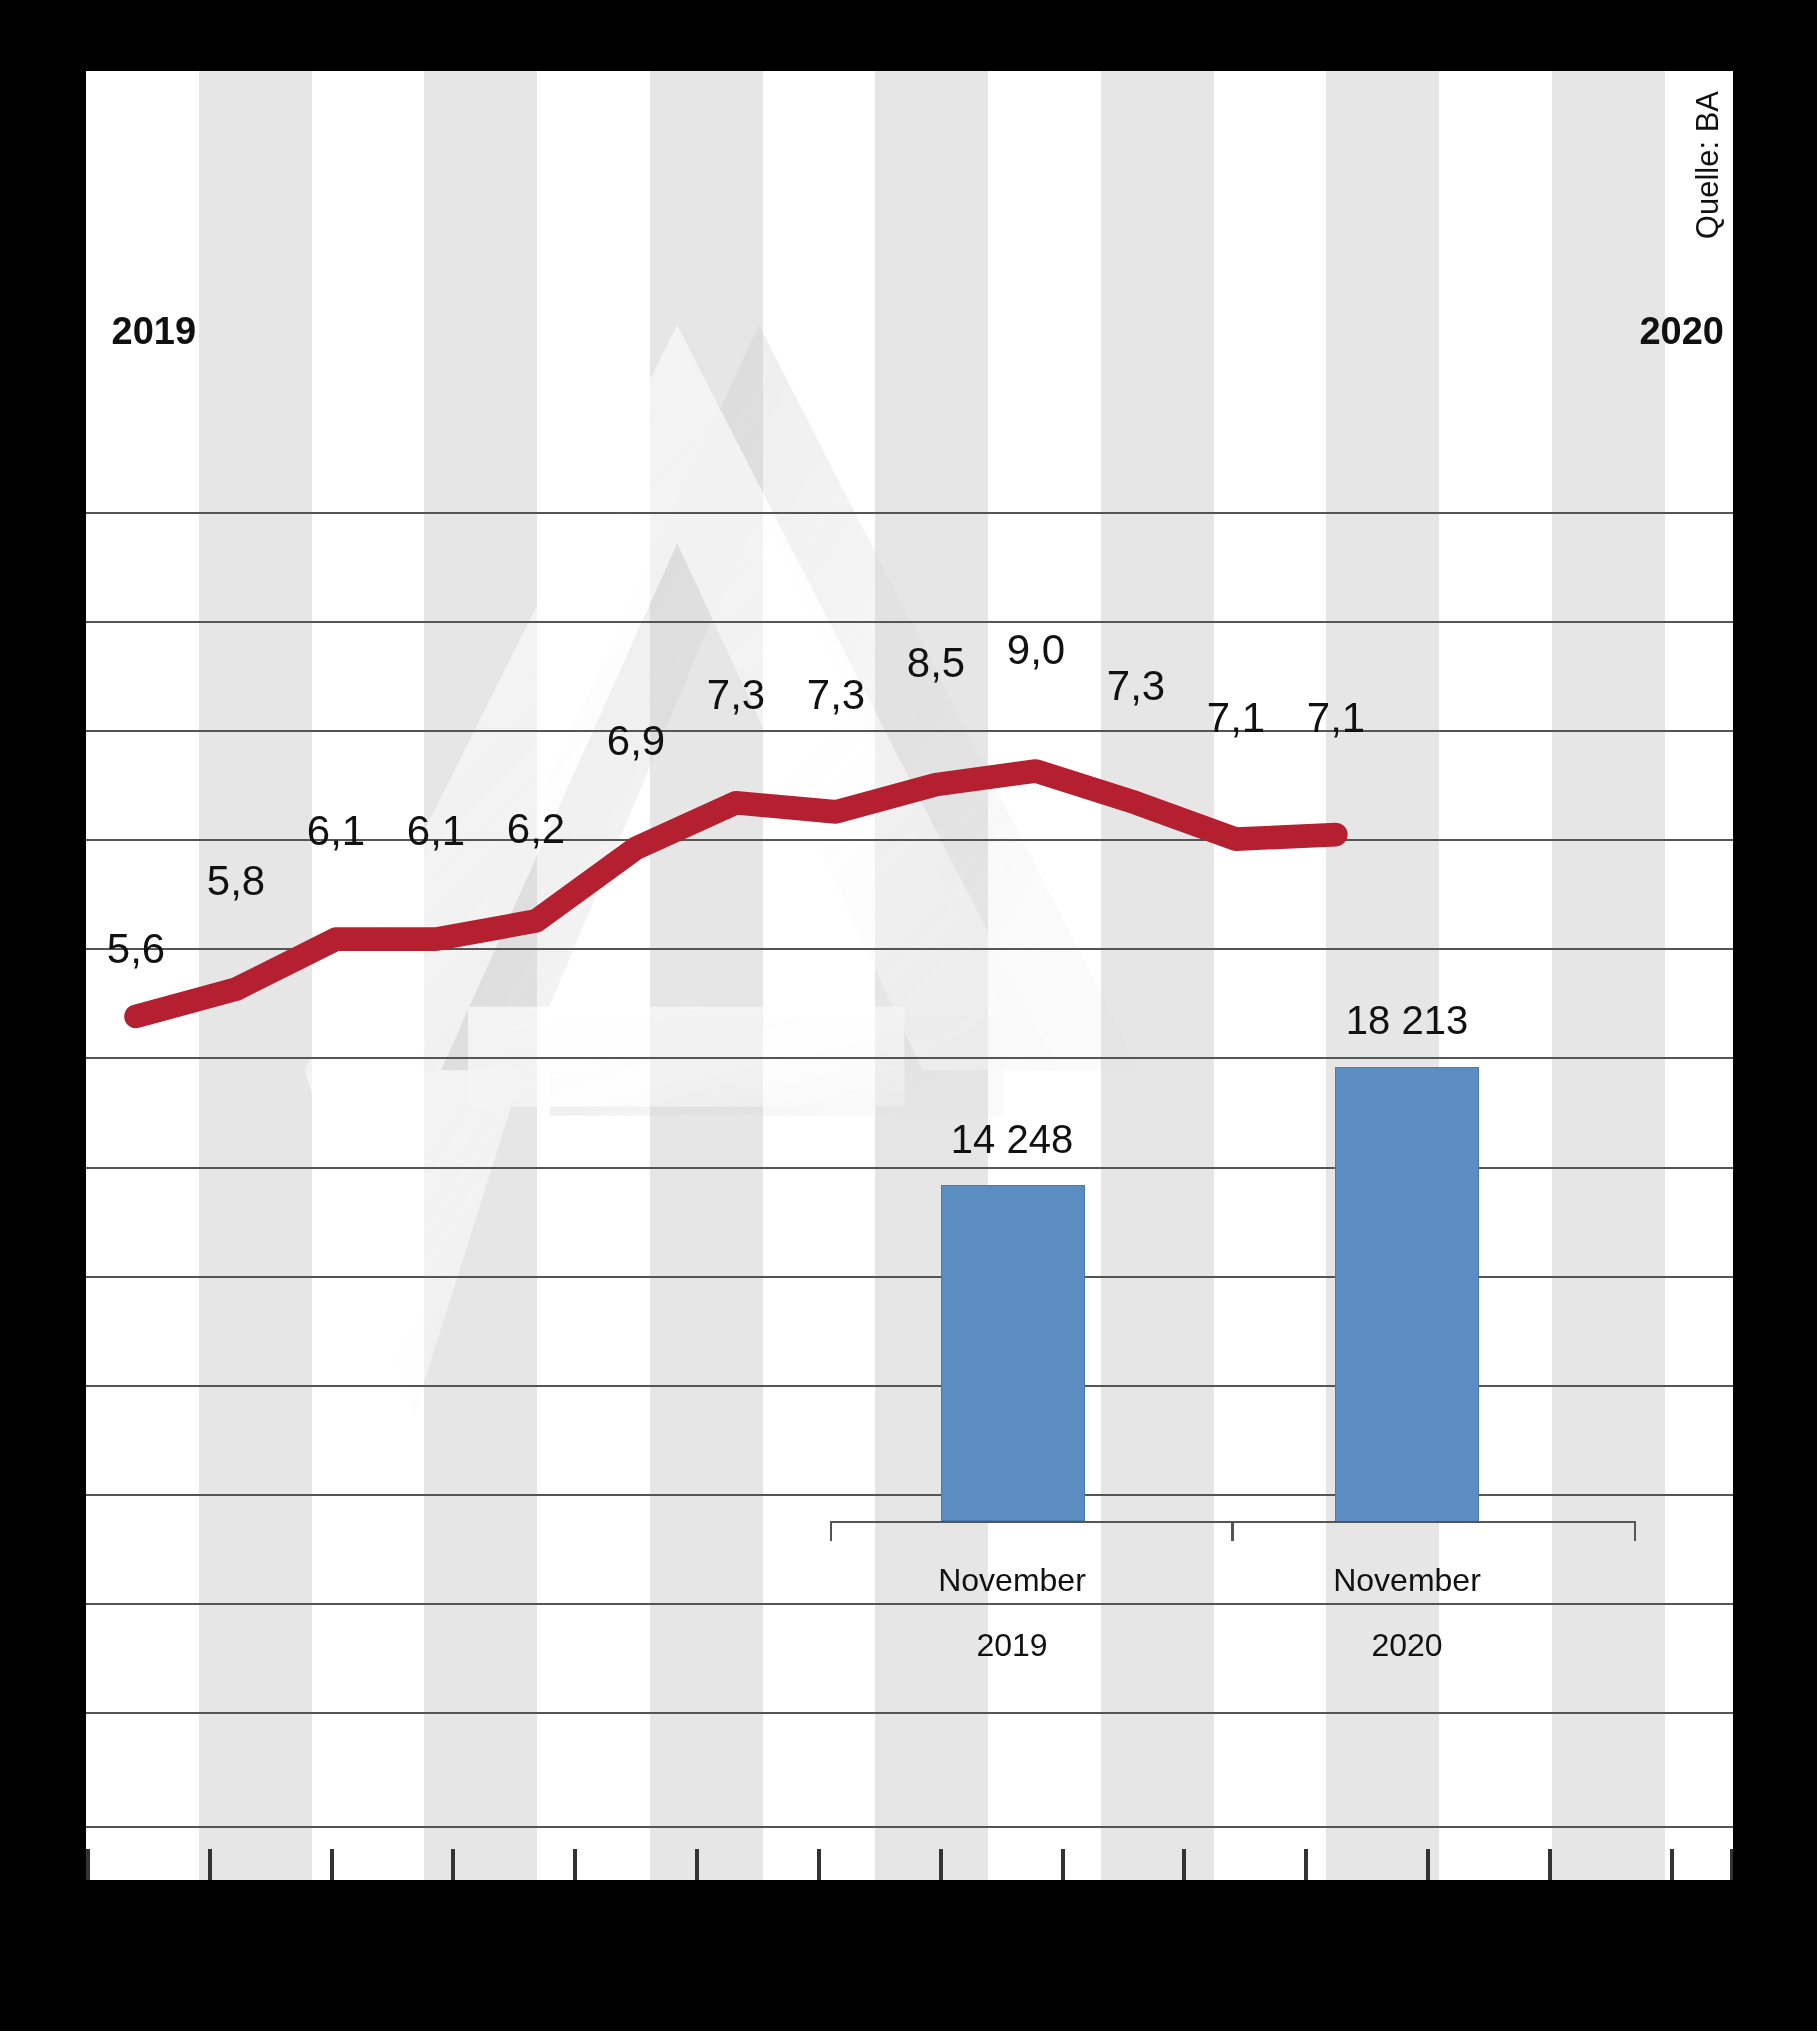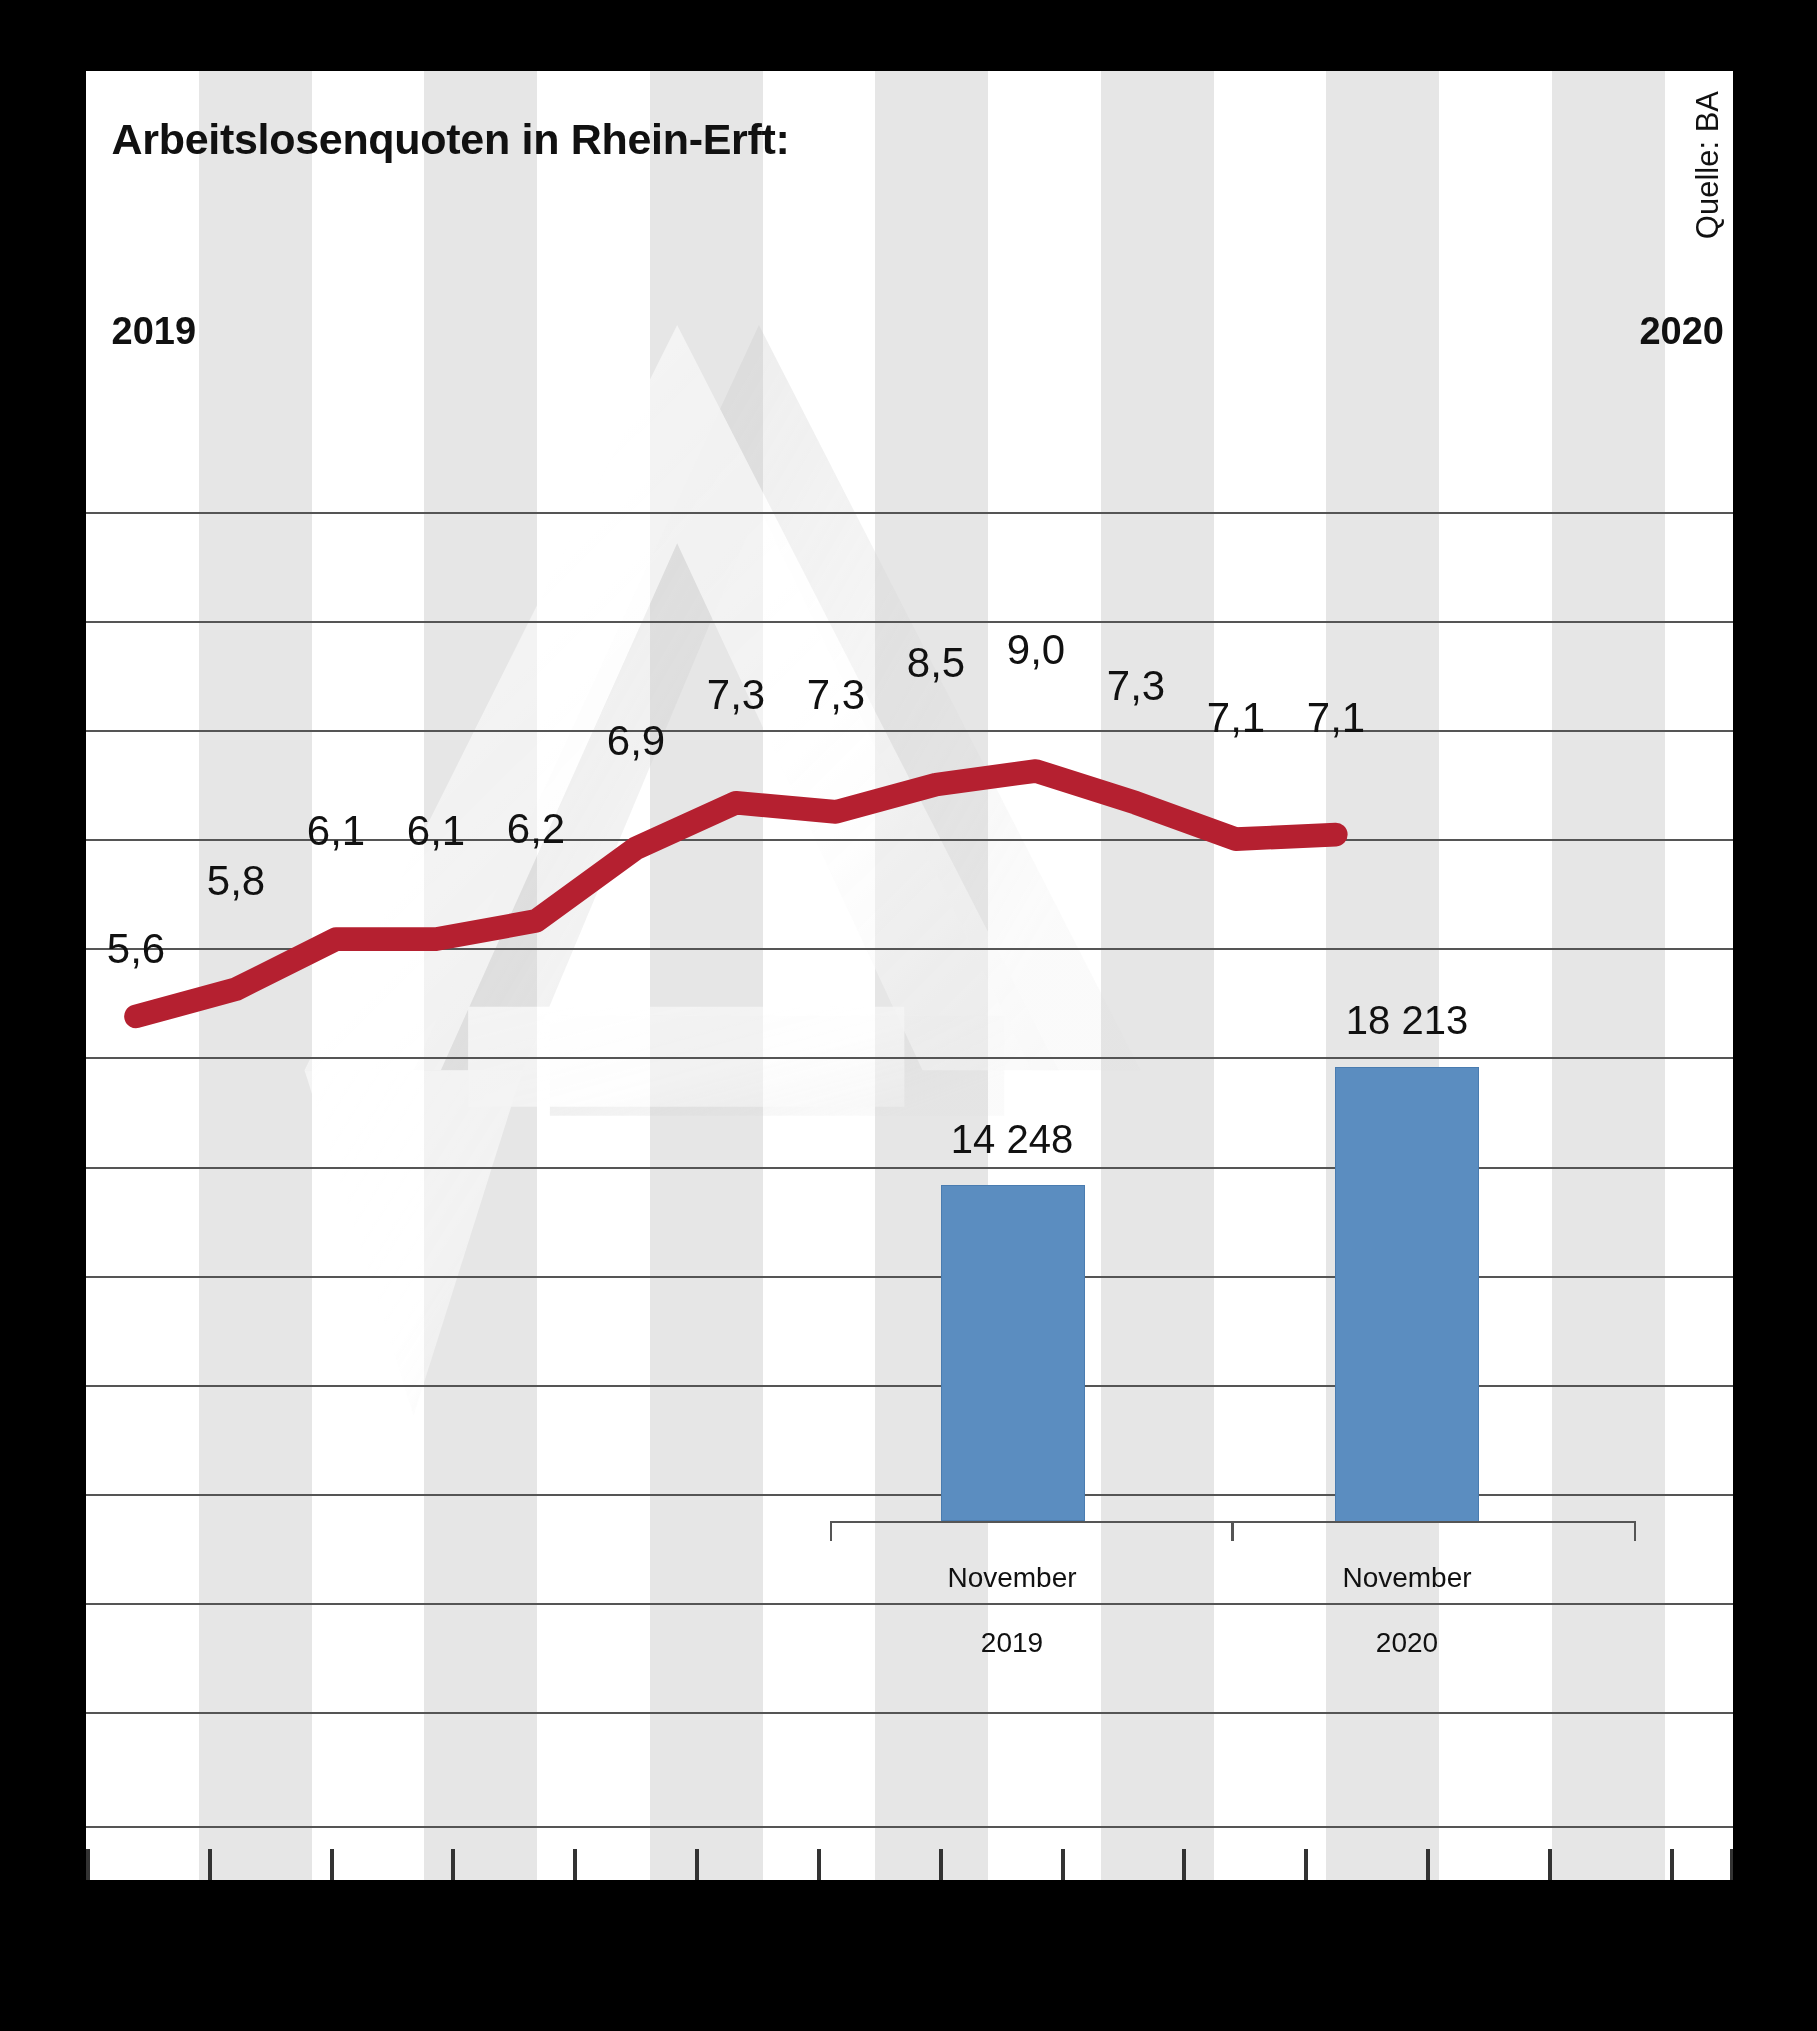--- a/index.html
+++ b/index.html
@@ -150,21 +150,21 @@
     box-sizing: border-box;
   }
   .bracket-tick {
     position: absolute;
     width: 2.7px;
     background: #555555;
   }
 
   .cat-label {
     position: absolute;
-    font-size: 28px;
+    font-size: 32px;
     color: #111111;
     transform: translateX(-50%);
     white-space: nowrap;
     text-align: center;
   }
 
   .axis-tick {
     position: absolute;
     width: 3.6px;
     height: 31px;
@@ -254,21 +254,20 @@
     <div class="point-label" style="left:450px; top:718px;margin-top:16px;">6,2</div>
     <div class="point-label" style="left:550px; top:646px;">6,9</div>
     <div class="point-label" style="left:650px; top:600px;">7,3</div>
     <div class="point-label" style="left:750px; top:600px;">7,3</div>
     <div class="point-label" style="left:850px; top:568px;">8,5</div>
     <div class="point-label" style="left:950px; top:555px;">9,0</div>
     <div class="point-label" style="left:1050px; top:591px;">7,3</div>
     <div class="point-label" style="left:1150px; top:623px;">7,1</div>
     <div class="point-label" style="left:1250px; top:623px;">7,1</div>
 
-    <div class="title">Arbeitslosenquoten in Rhein-Erft:</div>
     <div class="source">Quelle: BA</div>
     <div class="year-left">2019</div>
     <div class="year-right">2020</div>
 
     <div class="axis-base" style="top:1755px;"></div>
     <div class="axis-tick" style="left:0px;"></div>
     <div class="axis-tick" style="left:122px;"></div>
     <div class="axis-tick" style="left:244px;"></div>
     <div class="axis-tick" style="left:365px;"></div>
     <div class="axis-tick" style="left:487px;"></div>

